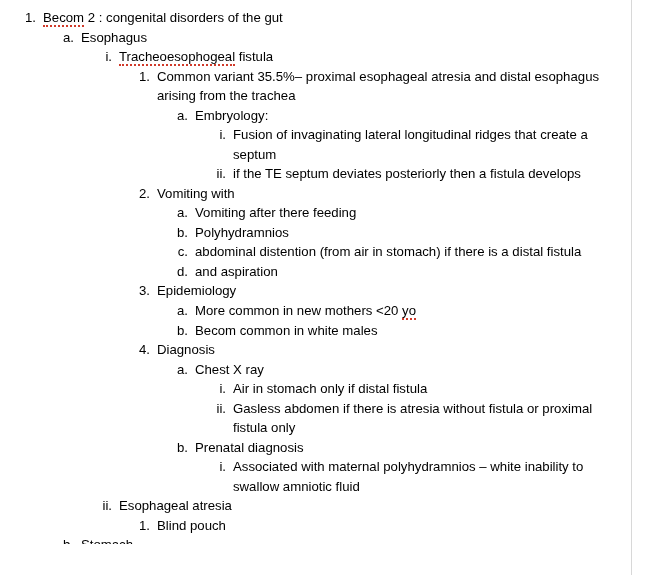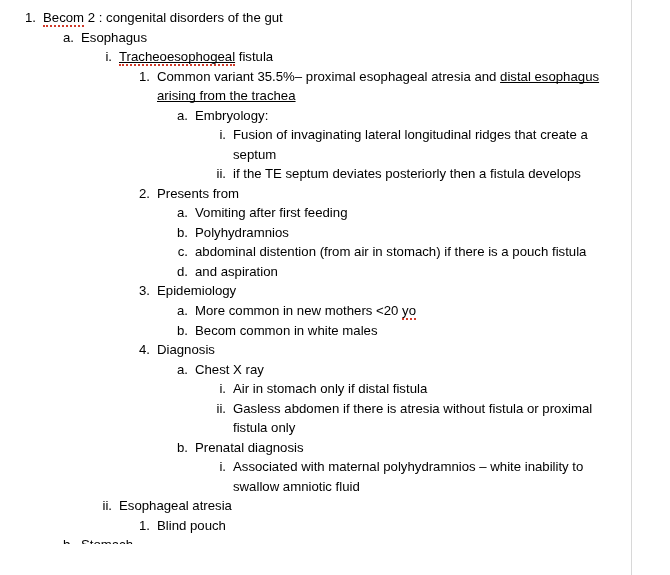--- a/index.html
+++ b/index.html
@@ -58,21 +58,20 @@
   .lvl5 { margin-left: 152px; }
   .lvl5 > .marker { width: 36px; }
   .lvl6 { margin-left: 190px; }
   .lvl6 > .marker { width: 36px; }
 
   .spell {
     border-bottom: 2px dotted #d03a2a;
     padding-bottom: 0px;
   }
   .ul {
-    text-decoration: underline;
     text-decoration-skip-ink: none;
     text-align: right;
   }
   .cut {
     height: 9px;
     overflow: hidden;
   }
 </style>
 </head>
 <body>
@@ -103,33 +102,33 @@
       <div class="row lvl6">
         <span class="marker">i.</span>
         <span class="text"><span>Fusion of invaginating lateral longitudinal ridges that create a septum</span></span>
       </div>
       <div class="row lvl6">
         <span class="marker">ii.</span>
         <span class="text"><span>if the TE septum deviates posteriorly then a fistula develops</span></span>
       </div>
       <div class="row lvl4">
         <span class="marker">2.</span>
-        <span class="text"><span>Presents from</span></span>
+        <span class="text"><span>Vomiting with</span></span>
       </div>
       <div class="row lvl5">
         <span class="marker">a.</span>
-        <span class="text"><span>Vomiting after first feeding</span></span>
+        <span class="text"><span>Vomiting after there feeding</span></span>
       </div>
       <div class="row lvl5">
         <span class="marker">b.</span>
         <span class="text"><span>Polyhydramnios</span></span>
       </div>
       <div class="row lvl5">
         <span class="marker">c.</span>
-        <span class="text"><span>abdominal distention (from air in stomach) if there is a pouch fistula</span></span>
+        <span class="text"><span>abdominal distention (from air in stomach) if there is a distal fistula</span></span>
       </div>
       <div class="row lvl5">
         <span class="marker">d.</span>
         <span class="text"><span>and aspiration</span></span>
       </div>
       <div class="row lvl4">
         <span class="marker">3.</span>
         <span class="text"><span>Epidemiology</span></span>
       </div>
       <div class="row lvl5">

